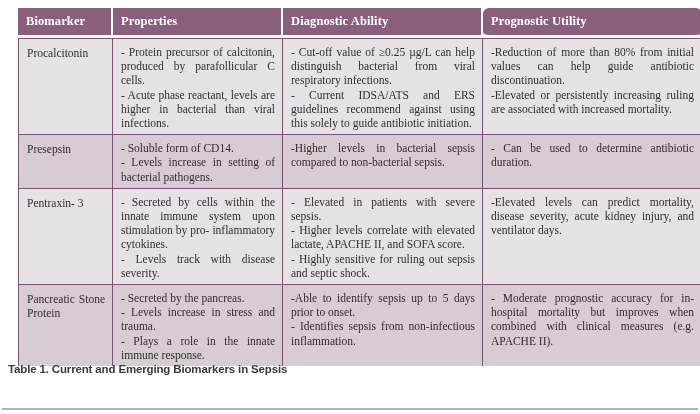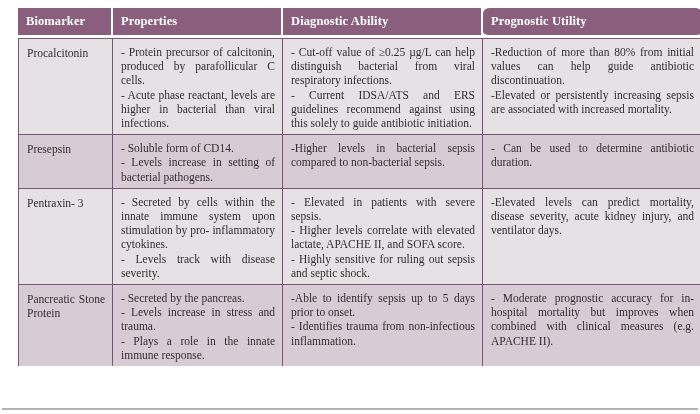--- a/index.html
+++ b/index.html
@@ -124,21 +124,21 @@
         <td>
           <div class="bullet">- Protein precursor of calcitonin, produced by parafollicular C cells.</div>
           <div class="bullet">- Acute phase reactant, levels are higher in bacterial than viral infections.</div>
         </td>
         <td>
           <div class="bullet">- Cut-off value of ≥0.25 µg/L can help distinguish bacterial from viral respiratory infections.</div>
           <div class="bullet">- Current IDSA/ATS and ERS guidelines recommend against using this solely to guide antibiotic initiation.</div>
         </td>
         <td>
           <div class="bullet">-Reduction of more than 80% from initial values can help guide antibiotic discontinuation.</div>
-          <div class="bullet">-Elevated or persistently increasing sepsis are associated with increased mortality.</div>
+          <div class="bullet">-Elevated or persistently increasing ruling are associated with increased mortality.</div>
         </td>
       </tr>
 
       <tr class="row-dark r2">
         <td class="biomarker-cell">Presepsin</td>
         <td>
           <div class="bullet">- Soluble form of CD14.</div>
           <div class="bullet">- Levels increase in setting of bacterial pathogens.</div>
         </td>
         <td>
@@ -167,28 +167,29 @@
 
       <tr class="row-dark r4">
         <td class="biomarker-cell">Pancreatic Stone Protein</td>
         <td>
           <div class="bullet">- Secreted by the pancreas.</div>
           <div class="bullet">- Levels increase in stress and trauma.</div>
           <div class="bullet">- Plays a role in the innate immune response.</div>
         </td>
         <td>
           <div class="bullet">-Able to identify sepsis up to 5 days prior to onset.</div>
-          <div class="bullet">- Identifies trauma from non-infectious inflammation.</div>
+          <div class="bullet">- Identifies sepsis from non-infectious inflammation.</div>
         </td>
         <td>
           <div class="bullet">- Moderate prognostic accuracy for in-hospital mortality but improves when combined with clinical measures (e.g. APACHE II).</div>
         </td>
       </tr>
 
     </tbody>
   </table>
 
   <div class="caption">
+    <div class="caption-title">Table 1. Current and Emerging Biomarkers in Sepsis</div>
   </div>
 
   <div class="bottom-rule"></div>
 
 </div>
 
 </body></html>

